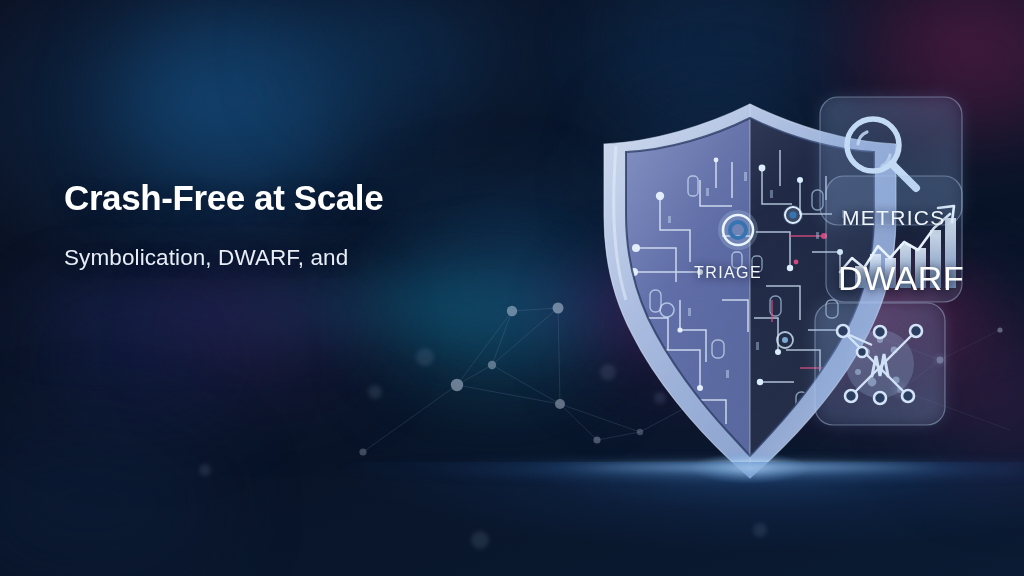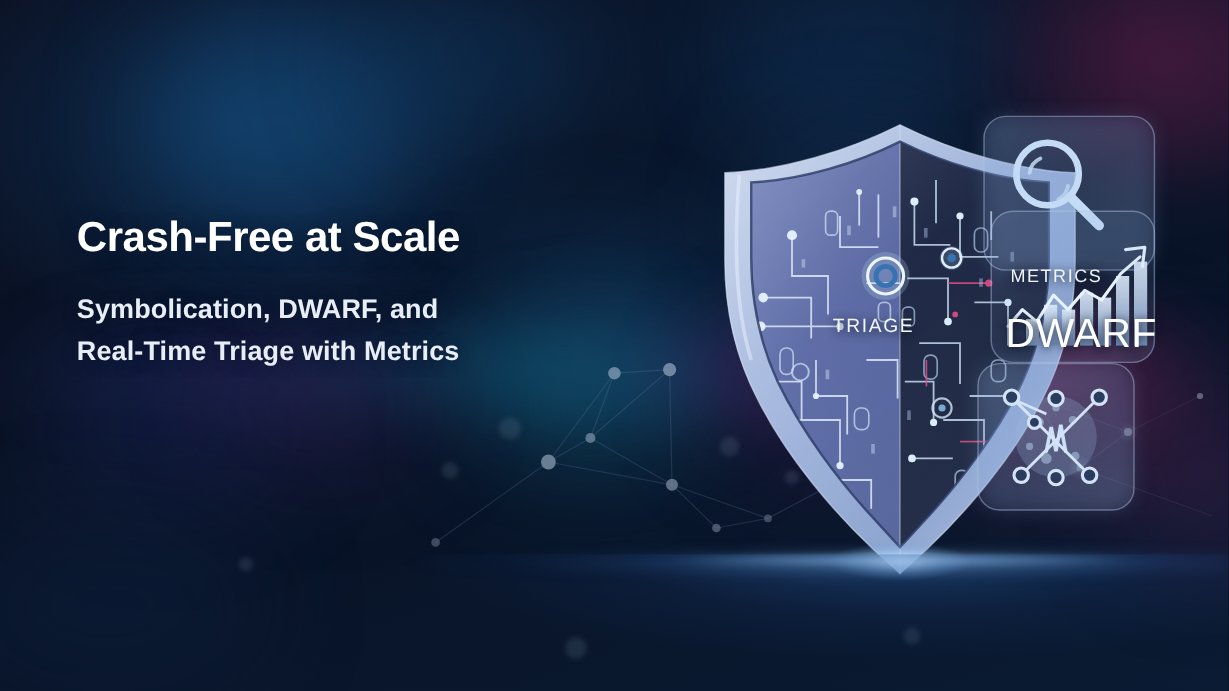--- a/index.html
+++ b/index.html
@@ -73,35 +73,35 @@
   }
 
   
   #copy { position:absolute; left:64px; top:176px; width:450px; }
   #title {
     font-size:35px; font-weight:bold; color:#ffffff;
     letter-spacing:-0.4px; line-height:44px;
     text-shadow:0 2px 14px rgba(10,22,48,0.8);
   }
   #subtitle {
-    margin-top:20px; font-size:22.5px; font-weight:bold;
+    margin-top:20px; font-size:22.5px; font-weight:normal;
     color:#e8eef6; line-height:35px; letter-spacing:0.1px;
     text-shadow:0 2px 12px rgba(10,22,48,0.75);
   }
 
   
   #art { position:absolute; left:0; top:0; width:1024px; height:576px; pointer-events:none; }
   #art svg { display:block; }
 
   .lbl {
     position:absolute; color:#eef4fb; font-weight:normal;
     letter-spacing:1.2px; text-shadow:0 1px 8px rgba(6,14,32,0.9);
   }
   #triage-label { left:694px; top:264px; font-size:16px; letter-spacing:1.4px; color:#f1f6fc; }
-  #metrics-label { left:842px; top:222px; font-size:15px; letter-spacing:1.3px; }
+  #metrics-label { left:842px; top:206px; font-size:21px; letter-spacing:1.3px; }
   #dwarf-label { left:838px; top:259px; font-size:34px; letter-spacing:0.6px; color:#ffffff; }
 </style>
 </head>
 <body>
 
 <div id="stage">
 
   <div class="blob b1"></div>
   <div class="blob b2"></div>
   <div class="blob b3"></div>
@@ -463,17 +463,16 @@
   <div class="floor-glow"></div>
 
   <div class="lbl" id="triage-label">TRIAGE</div>
   <div class="lbl" id="metrics-label">METRICS</div>
   <div class="lbl" id="dwarf-label">DWARF</div>
 
   <div id="copy">
     <div id="title">Crash-Free at Scale</div>
     <div id="subtitle">
       <div>Symbolication, DWARF, and</div>
-      <div>Real-Time Triage with Metrics</div>
     </div>
   </div>
 
 </div>
 
 </body></html>

